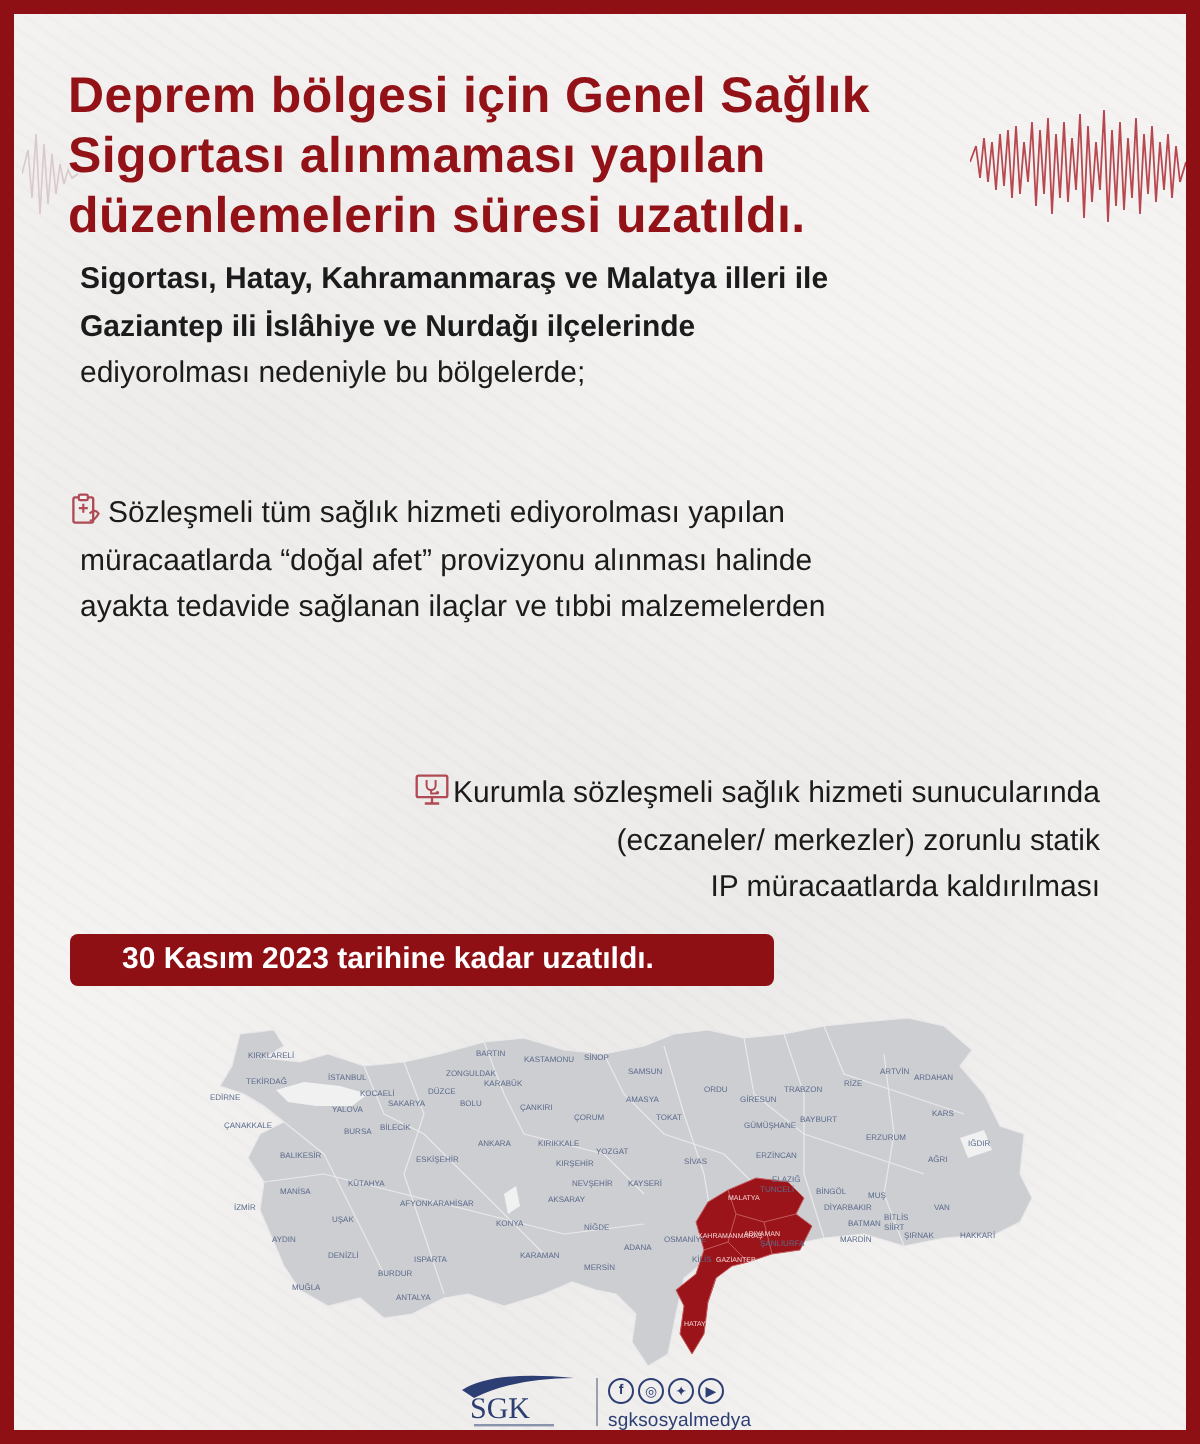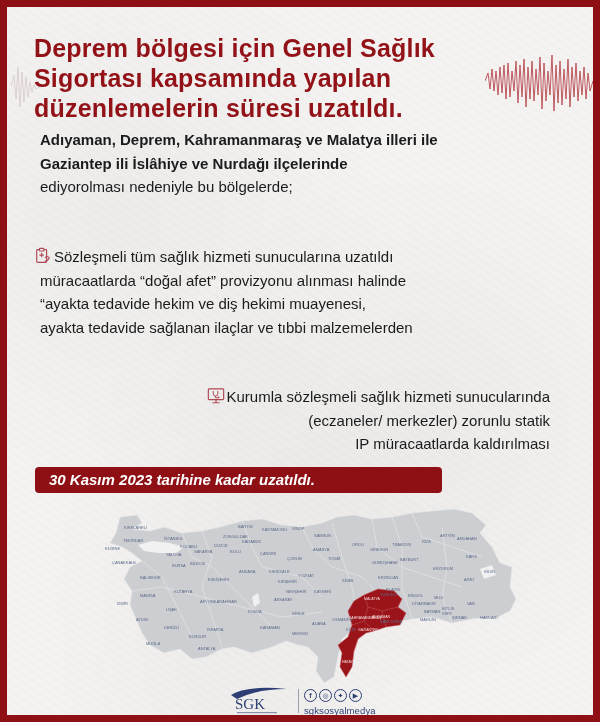--- a/index.html
+++ b/index.html
@@ -35,24 +35,24 @@
       font-size: 15px; line-height: 23.5px; color: #1b1b1b;
     }
     .item .b { font-weight: normal; }
     .item1 { top: 238px; }
     .item2 { top: 378px; text-align: right; }
     .ico {
       display: inline-block; width: 18px; height: 18px; vertical-align: -3px;
       margin-left: -6px; margin-right: 2px;
     }
     .deadline {
-      position: absolute; left: 28px; top: 460px; width: 407px; height: 26px;
+      position: absolute; left: 28px; top: 460px; width: 352px; height: 26px;
       background: #8e0f14; border-radius: 4px;
-      color: #fff; font-weight: bold; font-style: italic; font-size: 15px;
-      line-height: 26px; padding-left: 14px; box-sizing: border-box;
+      color: #fff; font-weight: bold; font-size: 15px;
+      line-height: 26px; padding-left: 26px; box-sizing: border-box;
     }
     .map { position: absolute; left: 95px; top: 500px; width: 470px; height: 178px; }
     .map text { font-family: "Liberation Sans", sans-serif; font-size: 4px; fill: #5b6b8c; }
     .map .hl { font-size: 3.5px; fill: #f3d8d8; }
     .footer { position: absolute; left: 220px; top: 678px; width: 160px; height: 32px; text-align: center; }
     .sgk-logo { position: absolute; left: 0; top: 0; width: 62px; height: 32px; }
     .sgk-divider { position: absolute; left: 71px; top: 4px; width: 1px; height: 24px; background: #9aa0b0; }
     .social { position: absolute; left: 77px; top: 4px; display: flex; gap: 2px; }
     .soc {
       width: 13px; height: 13px; border: 1.2px solid #2c3e73; border-radius: 50%;
@@ -69,43 +69,42 @@
   <svg class="quake-left" viewBox="0 0 30 80">
     <polyline fill="none" stroke="#d9c9ca" stroke-width="0.8" points="0,40 3,28 5,52 7,20 9,60 11,25 13,55 15,30 17,50 19,35 21,45 23,38 25,42 28,40"></polyline>
   </svg>
 
   <svg class="quake-right" viewBox="0 0 108 64">
     <polyline fill="none" stroke="#b84850" stroke-width="0.9" points="0,30 3,22 5,38 7,18 9,40 11,20 13,44 15,16 17,42 19,14 21,48 23,12 25,46 27,20 29,40 31,10 33,52 35,14 37,46 39,8 41,56 43,16 45,48 47,10 49,50 51,18 53,44 55,6 57,58 59,12 61,50 63,20 65,44 67,4 69,60 71,14 73,52 75,10 77,54 79,18 81,48 83,8 85,56 87,16 89,46 91,12 93,50 95,20 97,44 99,16 101,48 103,22 105,40 108,30"></polyline>
   </svg>
 
   <div class="title">
     <div>Deprem bölgesi için Genel Sağlık</div>
-    <div>Sigortası kapsamında yapılan</div>
+    <div>Sigortası alınmaması yapılan</div>
     <div>düzenlemelerin süresi uzatıldı.</div>
   </div>
 
   <div class="intro">
-    <div class="b">Adıyaman, Deprem, Kahramanmaraş ve Malatya illeri ile</div>
+    <div class="b">Sigortası, Hatay, Kahramanmaraş ve Malatya illeri ile</div>
     <div class="b">Gaziantep ili İslâhiye ve Nurdağı ilçelerinde</div>
     <div>ediyorolması nedeniyle bu bölgelerde;</div>
   </div>
 
   <div class="item item1">
     <div>
       <svg class="ico" viewBox="0 0 20 20">
         <rect x="3" y="3" width="11" height="14" rx="1" fill="none" stroke="#b04a55" stroke-width="1.3"></rect>
         <rect x="6" y="1.5" width="5" height="3" rx="0.8" fill="#f4f3f2" stroke="#b04a55" stroke-width="1.2"></rect>
         <path d="M6 9 h5 M8.5 6.5 v5" stroke="#b04a55" stroke-width="1.2"></path>
         <path d="M12 12 q3 -3 5 0 q-2 4 -5 4" fill="none" stroke="#b04a55" stroke-width="1.2"></path>
-      </svg><span>Sözleşmeli tüm sağlık hizmeti sunucularına uzatıldı</span>
+      </svg><span>Sözleşmeli tüm sağlık hizmeti ediyorolması yapılan</span>
     </div>
     <div>
       <span>müracaatlarda </span><span class="b">“doğal afet” provizyonu</span><span> alınması halinde</span>
     </div>
-    <div class="b">“ayakta tedavide hekim ve diş hekimi muayenesi,</div>
     <div class="b">ayakta tedavide sağlanan ilaçlar ve tıbbi malzemelerden</div>
   </div>
 
   <div class="item item2">
     <div>
       <svg class="ico" viewBox="0 0 20 20">
         <rect x="1.5" y="2" width="17" height="12" rx="1" fill="none" stroke="#b04a55" stroke-width="1.3"></rect>
         <path d="M10 14 v3 M6 17.5 h8" stroke="#b04a55" stroke-width="1.3"></path>
         <path d="M7 4.5 v3 a2.5 2.5 0 0 0 5 0 v-3" fill="none" stroke="#b04a55" stroke-width="1.1"></path>
         <path d="M9.5 10 v2 h3" fill="none" stroke="#b04a55" stroke-width="1.1"></path>

